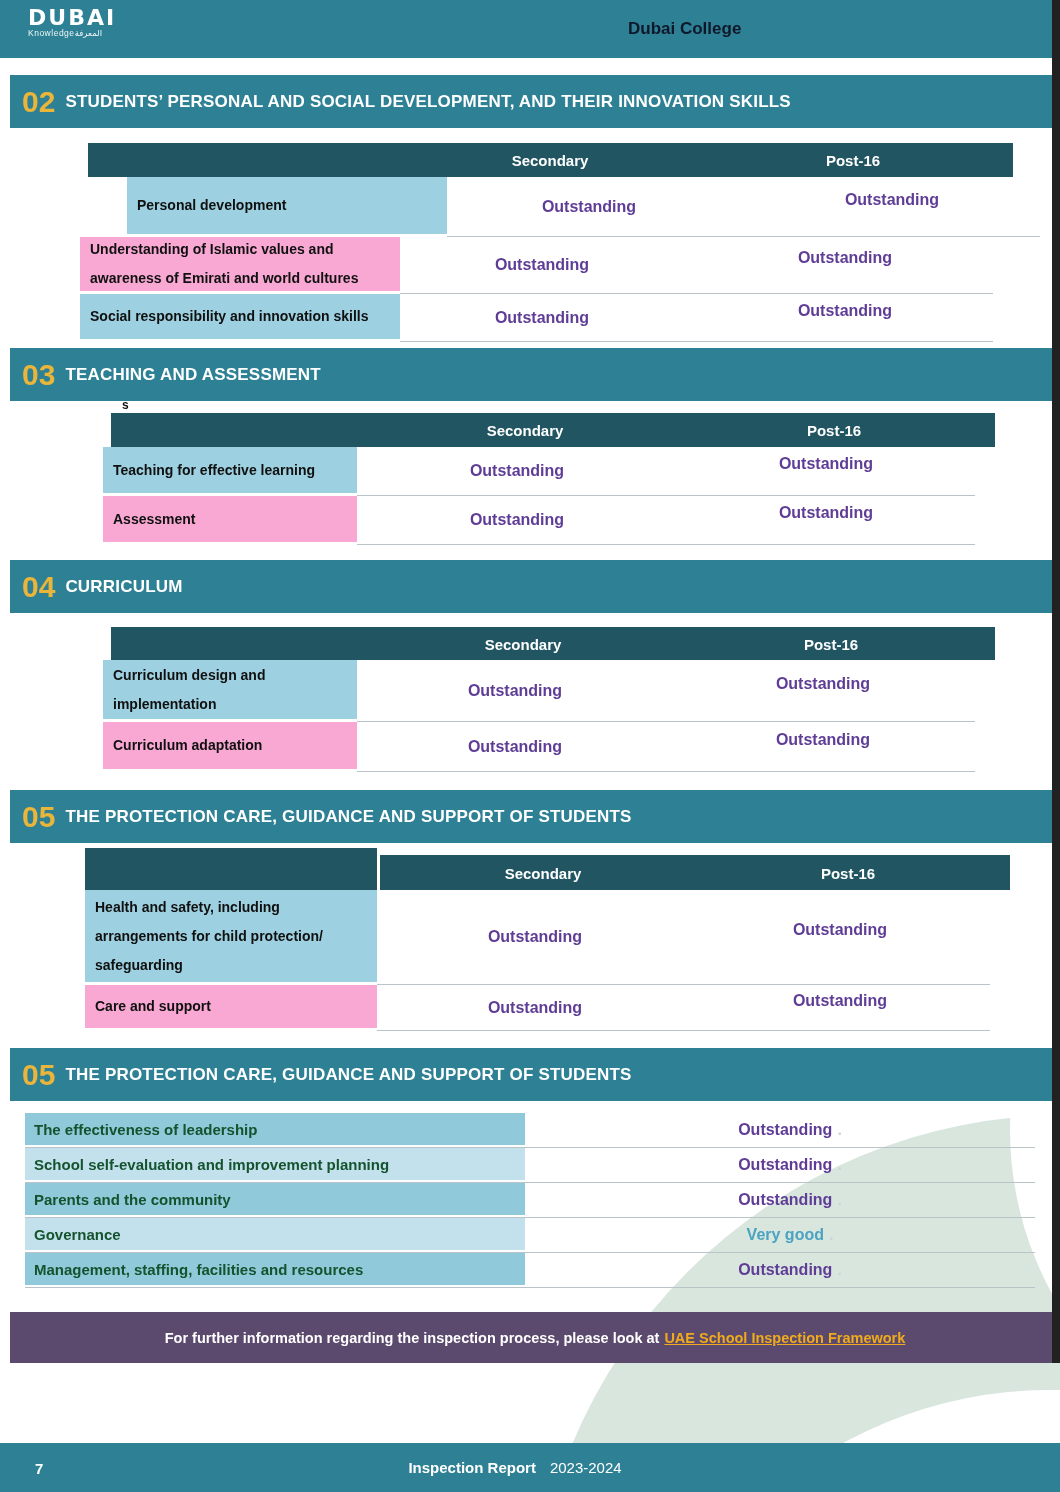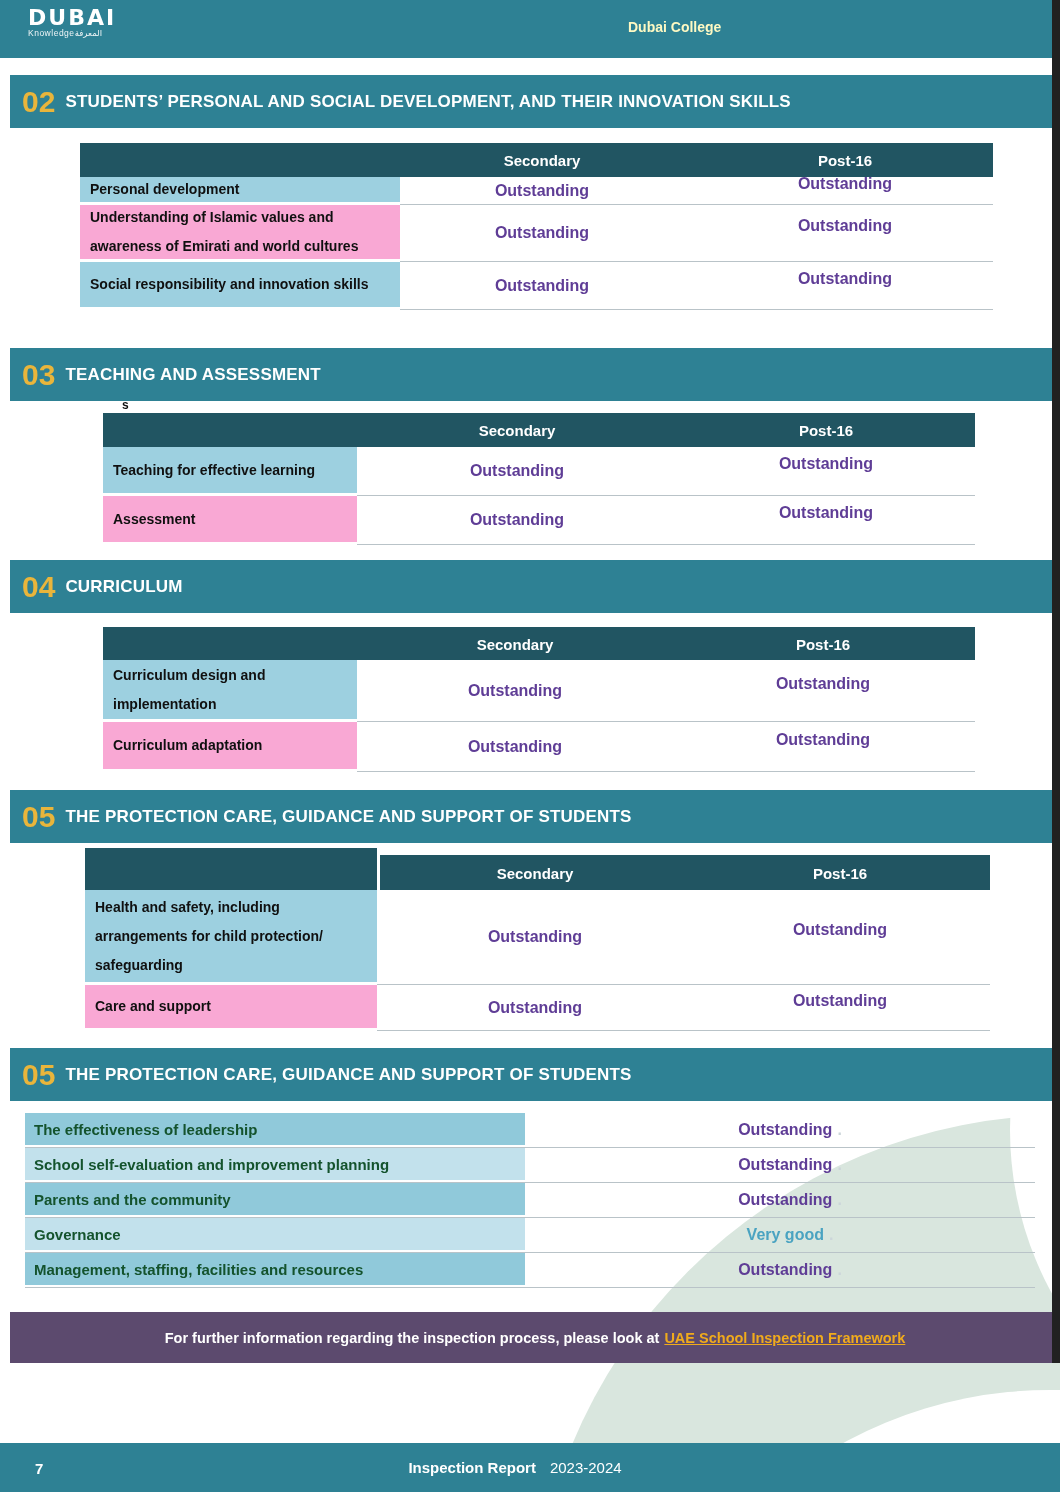--- a/index.html
+++ b/index.html
@@ -10,29 +10,29 @@
         border-radius:50%;background:#d9e6de;z-index:1;}
   .carve{position:absolute;border-radius:50%;background:#ffffff;z-index:2;}
   .carve-top{left:1010px;top:790px;width:680px;height:680px;}
   .carve-bottom{left:620px;top:1390px;width:860px;height:860px;}
   .edge-strip{position:absolute;left:1052px;top:0;width:8px;height:1363px;background:#212121;z-index:10;}
   
   .top-bar{position:absolute;left:0;top:0;width:1053px;height:58px;background:#2e8194;z-index:4;}
   .logo{position:absolute;left:28px;top:7px;color:#fff;line-height:1;}
   .logo-main{font-size:22px;font-weight:bold;letter-spacing:2px;font-family:"DejaVu Sans",sans-serif;}
   .logo-sub{font-size:8.5px;margin-top:0;letter-spacing:.5px;opacity:.92;display:flex;justify-content:space-between;width:74px;}
-  .school-name{position:absolute;left:628px;top:19px;font-size:14px;font-weight:bold;color:#fef9c3;}
+  .school-name{position:absolute;left:628px;top:19px;font-size:17px;font-weight:bold;color:#0f172a;}
   
   .section-bar{position:absolute;left:10px;width:1043px;height:53px;background:#2e8194;
         display:flex;align-items:center;z-index:4;}
   .section-num{font-size:30px;font-weight:bold;color:#e9b53b;margin:0 10px 0 12px;line-height:1;}
   .section-title{font-size:17px;font-weight:bold;color:#ffffff;letter-spacing:.2px;}
   
   .rtable{position:absolute;z-index:5;}
-  .thead{position:absolute;left:0;top:0;width:100%;background:#215562;}
+  .thead{position:absolute;left:8px;top:0;width:100%;background:#215562;padding-left:12px;}
   .col-h{position:absolute;top:50%;transform:translate(-50%,-50%);color:#fff;font-weight:bold;font-size:15px;white-space:nowrap;}
   .col-h.sec{left:var(--sec);}
   .col-h.post{left:var(--post);}
   .thead-label-block{position:absolute;left:0;top:-7px;width:var(--labelw);height:42px;background:#215562;border-right:3px solid #fff;}
   .trow{position:relative;width:100%;}
   .tlabel{position:absolute;left:0;top:0;bottom:3px;width:var(--labelw);box-sizing:border-box;
         padding:0 14px 0 10px;display:flex;align-items:center;
         font-size:14px;font-weight:bold;color:#101010;line-height:29px;}
   .shade-a .tlabel{background:#9dd0e0;}
   .shade-b .tlabel{background:#f9a8d4;}
@@ -91,21 +91,21 @@
     <span class="section-num">02</span>
     <span class="section-title">STUDENTS’ PERSONAL AND SOCIAL DEVELOPMENT, AND THEIR INNOVATION SKILLS</span>
   </div>
 
   <div class="rtable" style="left:80px;top:143px;width:913px;--labelw:320px;--sec:462px;--post:765px;">
     <div class="thead" style="height:34px;">
       <span class="col-h sec">Secondary</span>
       <span class="col-h post">Post-16</span>
     </div>
     <div style="height:34px;"></div>
-    <div class="trow shade-a" style="height:28px;">
+    <div class="trow shade-a" style="height:60px;margin-left:47px;">
       <div class="tlabel">Personal development</div>
       <div class="vals">
         <span class="val sec">Outstanding</span>
         <span class="val post">Outstanding</span>
       </div>
     </div>
     <div class="trow shade-b" style="height:57px;">
       <div class="tlabel">Understanding of Islamic values and awareness of Emirati and world cultures</div>
       <div class="vals">
         <span class="val sec">Outstanding</span>

